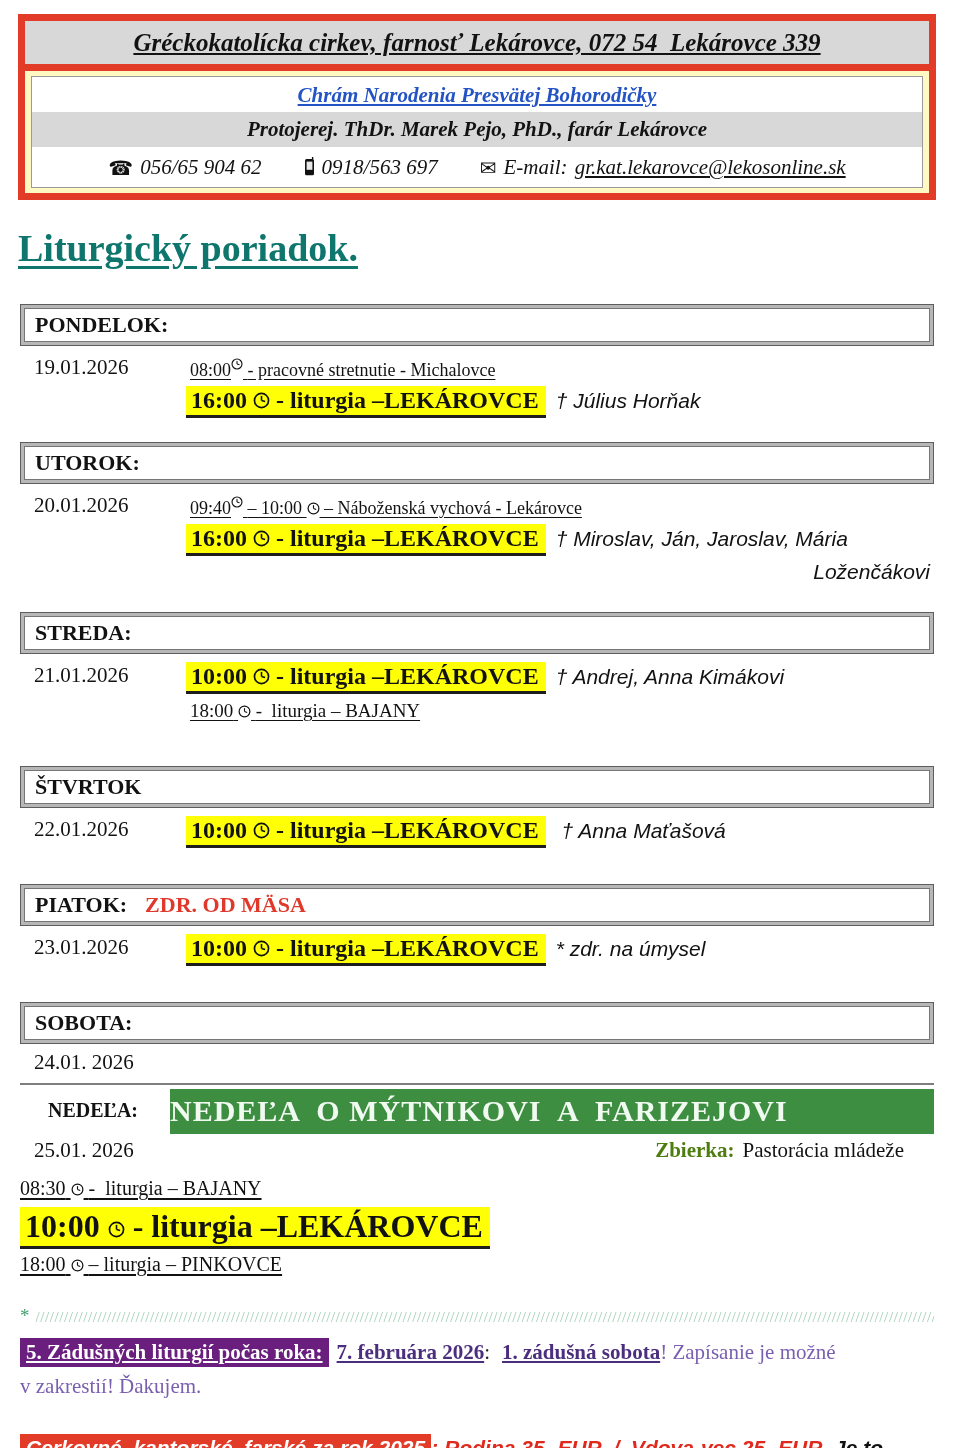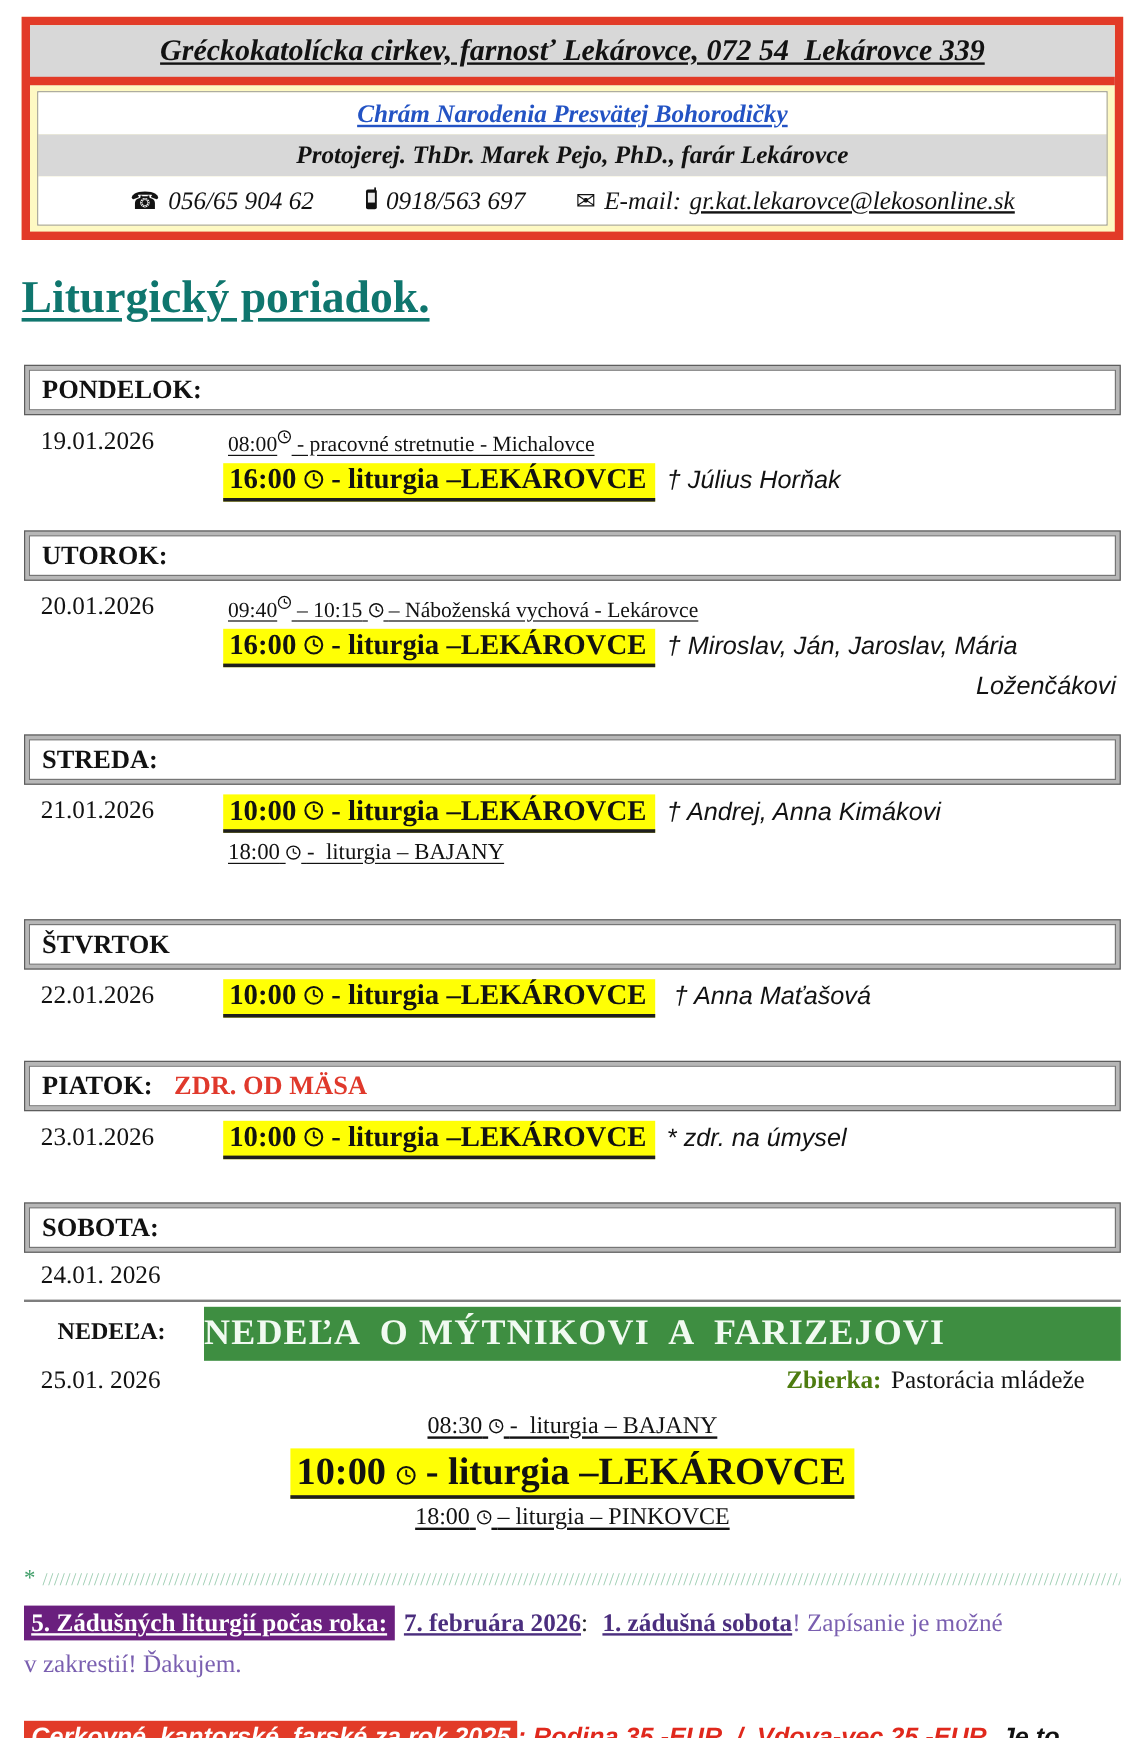--- a/index.html
+++ b/index.html
@@ -56,21 +56,21 @@
 
   
   .sunday{margin:0 2px 18px 2px;}
   .sun-row{display:flex;align-items:stretch;}
   .sun-label{flex:none;width:122px;font-weight:bold;font-size:20px;padding-top:10px;margin-left:28px;}
   .banner{flex:1;background:#3e8e41;color:#f1faf1;font-weight:bold;font-size:30px;
           padding:5px 0 6px;white-space:pre-wrap;letter-spacing:1px;}
   .sun-meta{display:flex;justify-content:space-between;font-size:21px;margin:4px 0 14px;}
   .zbierka{padding-right:30px;}
   .zbierka-label{color:#4d7c0f;font-weight:bold;margin-right:8px;}
-  .sun-lines{text-align:center;}
+  .sun-lines{}
   .sun-line{margin:8px 0;font-size:20px;}
   .sun-line .hl{font-size:32px;}
 
   
   .slash-line{margin:30px 2px 12px;white-space:nowrap;overflow:hidden;font-size:15px;line-height:1;}
   .star{color:#44a06c;font-size:19px;margin-right:6px;}
   .slashes{color:#9ccdb1;letter-spacing:0.6px;}
   .zadusne{font-size:21px;margin:0 2px 30px;line-height:1.5;}
   .hl-purple{background:#6a1f7e;color:#fff;font-weight:bold;text-decoration:underline;padding:2px 6px 3px;}
   .z-date{color:#4b2e7e;font-weight:bold;text-decoration:underline;margin-left:8px;}
@@ -159,21 +159,21 @@
       </div>
     </div>
     <div class="day-body">
       <div class="date-col">20.01.2026</div>
       <div class="content-col">
         <div class="small-line">
           <span class="u"><span>09:40</span><span class="ck sup"><svg width="12" height="12" viewBox="0 0 14 14">
                   <circle cx="7" cy="7" r="5.8" fill="none" stroke="#111" stroke-width="1.3"></circle>
                   <line x1="7" y1="7" x2="7" y2="3.4" stroke="#111" stroke-width="1.2"></line>
                   <line x1="7" y1="7" x2="9.9" y2="8" stroke="#111" stroke-width="1.2"></line>
-                </svg></span> <span>– 10:15</span> <span class="ck"><svg width="13" height="13" viewBox="0 0 14 14">
+                </svg></span> <span>– 10:00</span> <span class="ck"><svg width="13" height="13" viewBox="0 0 14 14">
                   <circle cx="7" cy="7" r="5.8" fill="none" stroke="#111" stroke-width="1.3"></circle>
                   <line x1="7" y1="7" x2="7" y2="3.4" stroke="#111" stroke-width="1.2"></line>
                   <line x1="7" y1="7" x2="9.9" y2="8" stroke="#111" stroke-width="1.2"></line>
                 </svg></span> <span>– Náboženská vychová - Lekárovce</span></span>
         </div>
         <div class="big-line">
           <span class="hl"><span>16:00</span> <span class="ck"><svg width="17" height="17" viewBox="0 0 14 14">
                   <circle cx="7" cy="7" r="5.8" fill="none" stroke="#111" stroke-width="1.4"></circle>
                   <line x1="7" y1="7" x2="7" y2="3.2" stroke="#111" stroke-width="1.3"></line>
                   <line x1="7" y1="7" x2="10" y2="7.8" stroke="#111" stroke-width="1.3"></line>

